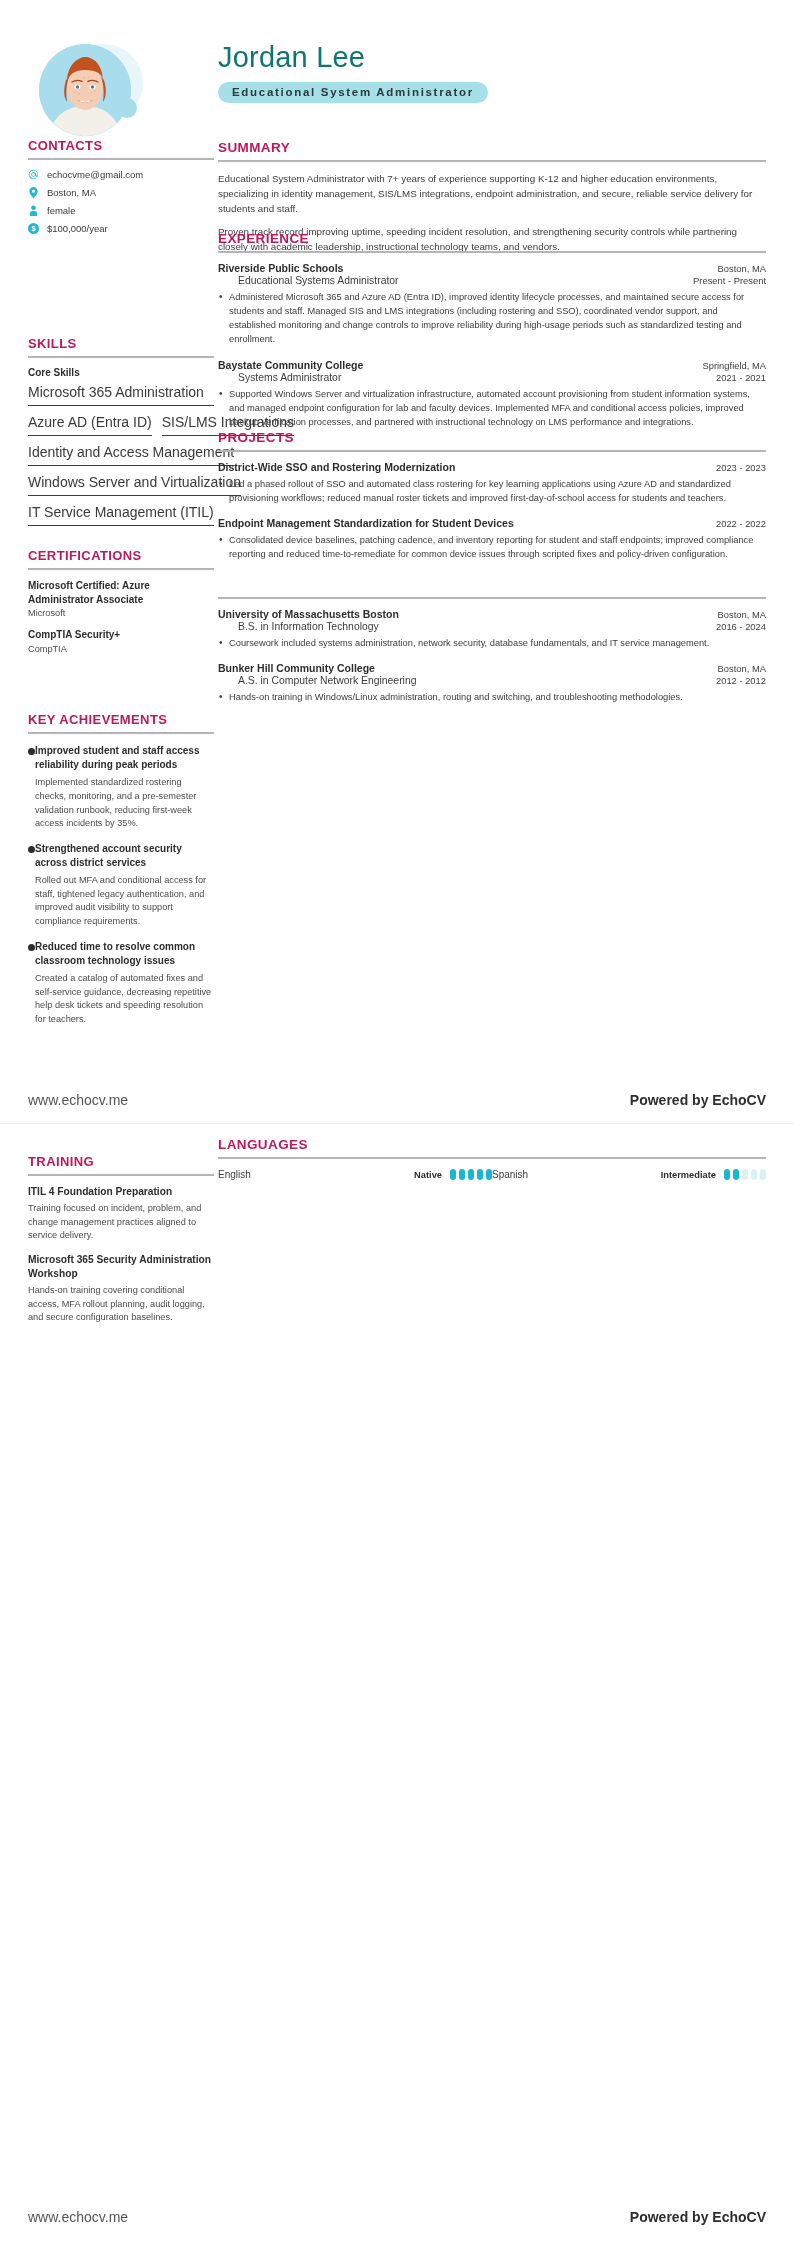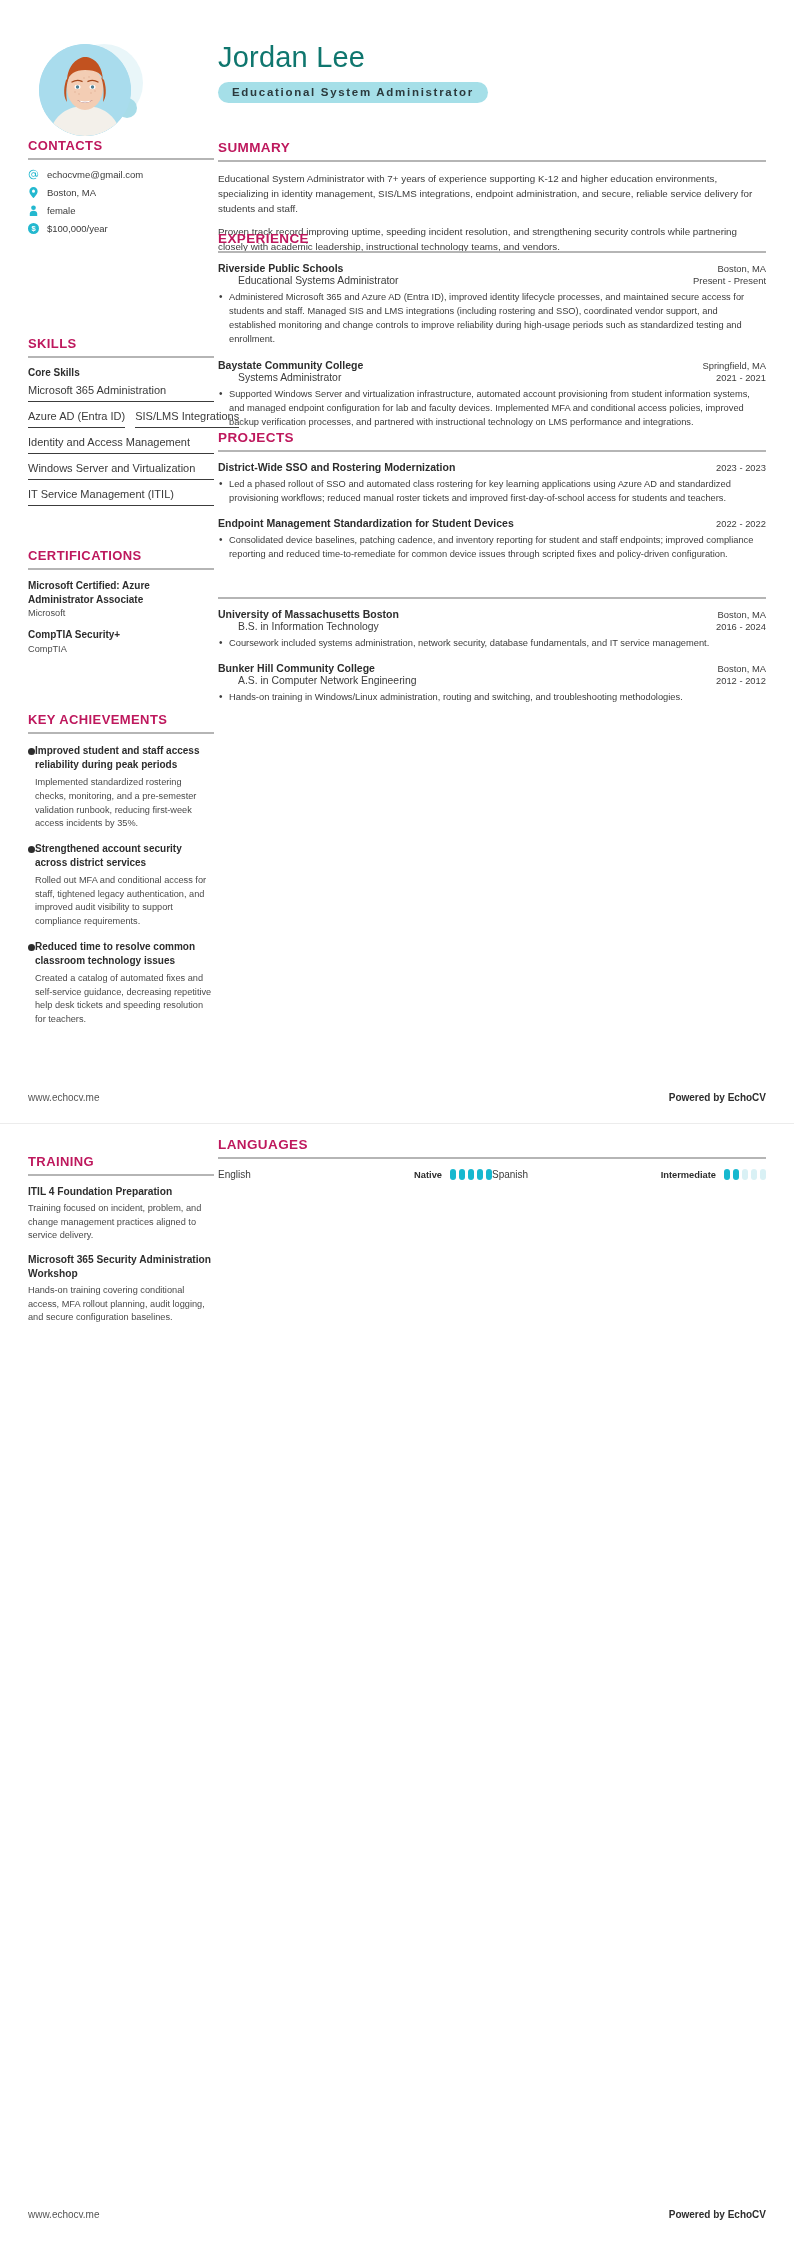--- a/index.html
+++ b/index.html
@@ -118,21 +118,21 @@
     color: #2d2d2d;
     margin-bottom: 6px;
   }
   .skill-rows { }
   .skill-line {
     display: flex;
     gap: 10px;
     margin-bottom: 2px;
   }
   .skill {
-    font-size: 11px;
+    font-size: 14px;
     color: #3a3a3a;
     padding-bottom: 5px;
     border-bottom: 1.2px solid #3c3c3c;
     margin-bottom: 6px;
     white-space: nowrap;
   }
 
   
   .cert { margin-bottom: 10px; }
   .cert-name {
@@ -278,21 +278,21 @@
   }
   .dot.on { background: #17b8cf; }
 
   
   .footer {
     position: absolute;
     left: 28px; right: 28px;
     display: flex;
     justify-content: space-between;
     align-items: center;
-    font-size: 10px;
+    font-size: 14px;
     color: #555;
   }
   .footer .brand { font-weight: 700; color: #2d2d2d; }
   .footer .brand em { font-style: normal; }
 </style>
 </head>
 <body>
 
 <div class="page">
 

